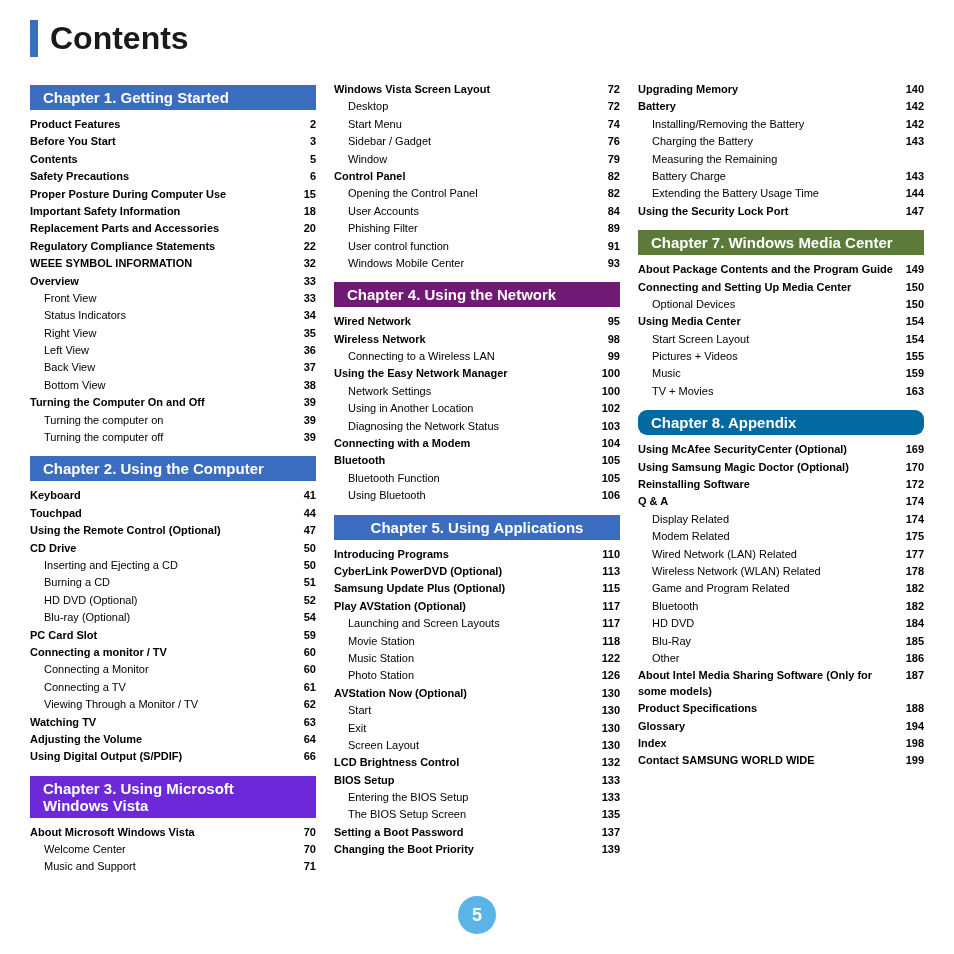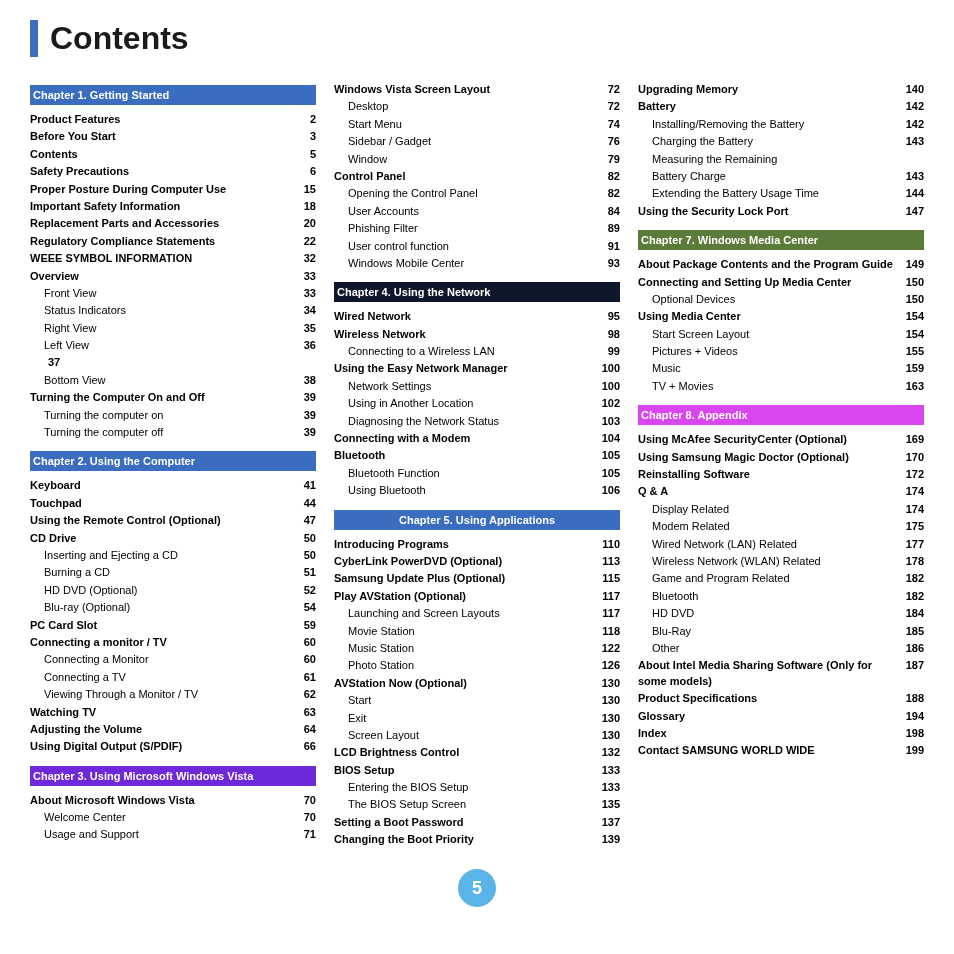--- a/index.html
+++ b/index.html
@@ -26,33 +26,33 @@
     }
     .col {
       flex: 1;
       display: flex;
       flex-direction: column;
       gap: 0;
     }
     .chapter-header {
       color: #fff;
       font-weight: bold;
-      font-size: 11px;
-      padding: 4px 3px;
+      font-size: 15px;
+      padding: 4px 13px;
       margin-bottom: 6px;
       margin-top: 10px;
     }
     .ch1 { background-color: #3a6cbf; }
     .ch2 { background-color: #3a6cbf; }
     .ch3 { background-color: #6d28d9; }
-    .ch4 { background-color: #0f172a; }
+    .ch4 { background-color: #701a75; }
     .ch5 { background-color: #3a6cbf; text-align: center; }
     .ch6 { background-color: #5c7a3a; }
     .ch7 { background-color: #5c7a3a; }
-    .ch8 { background-color: #d946ef; }
+    .ch8 { background-color: #0369a1; border-radius: 9px; }
 
     .toc-entry {
       display: flex;
       justify-content: space-between;
       align-items: baseline;
       padding: 1px 0;
       line-height: 1.4;
     }
     .toc-entry.bold {
       font-weight: bold;
@@ -147,20 +147,21 @@
       </div>
       <div class="toc-entry indent">
         <span class="entry-text">Right View</span>
         <span class="page-num">35</span>
       </div>
       <div class="toc-entry indent">
         <span class="entry-text">Left View</span>
         <span class="page-num">36</span>
       </div>
       <div class="toc-entry indent">
+        <span class="entry-text">Back View</span>
         <span class="page-num">37</span>
       </div>
       <div class="toc-entry indent">
         <span class="entry-text">Bottom View</span>
         <span class="page-num">38</span>
       </div>
       <div class="toc-entry bold">
         <span class="entry-text">Turning the Computer On and Off</span>
         <span class="page-num">39</span>
       </div>
@@ -240,21 +241,21 @@
       <div class="chapter-header ch3">Chapter 3. Using Microsoft Windows Vista</div>
       <div class="toc-entry bold">
         <span class="entry-text">About Microsoft Windows Vista</span>
         <span class="page-num">70</span>
       </div>
       <div class="toc-entry indent">
         <span class="entry-text">Welcome Center</span>
         <span class="page-num">70</span>
       </div>
       <div class="toc-entry indent">
-        <span class="entry-text">Usage and Support</span>
+        <span class="entry-text">Music and Support</span>
         <span class="page-num">71</span>
       </div>
     </div>
     <div class="col">
       <div style="height: 6px;"></div>
       <div class="toc-entry bold">
         <span class="entry-text">Windows Vista Screen Layout</span>
         <span class="page-num">72</span>
       </div>
       <div class="toc-entry indent">

